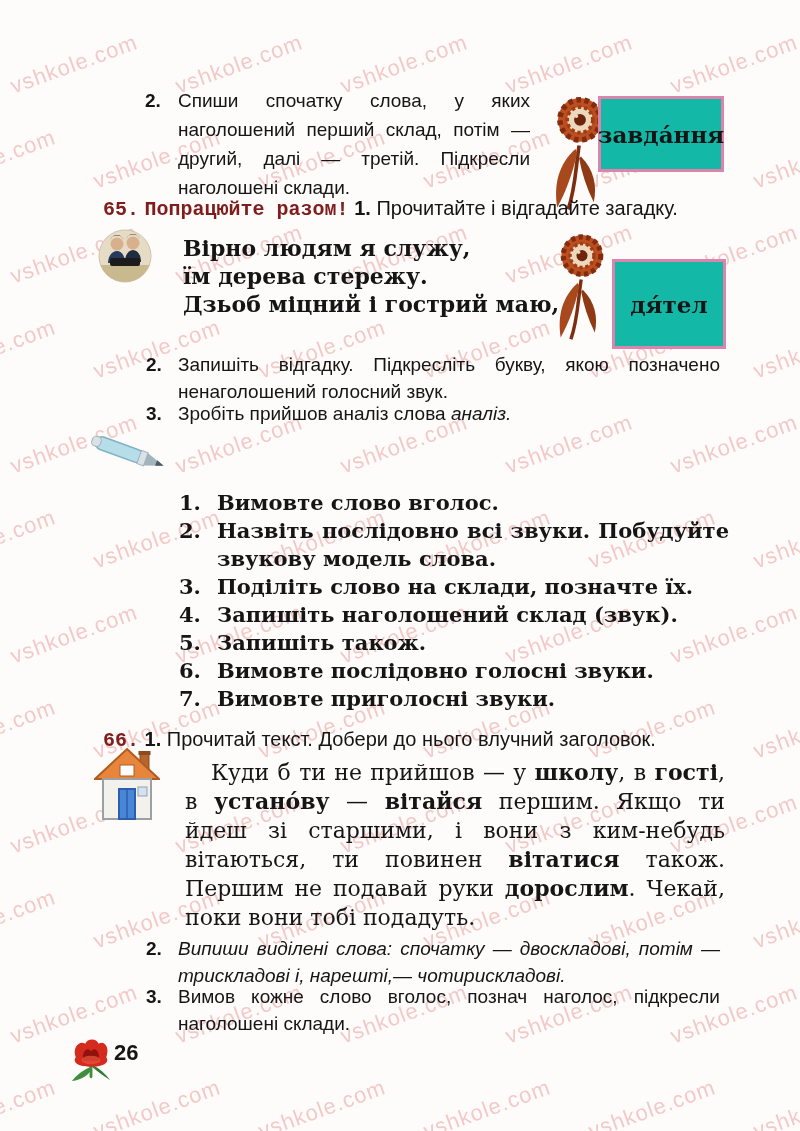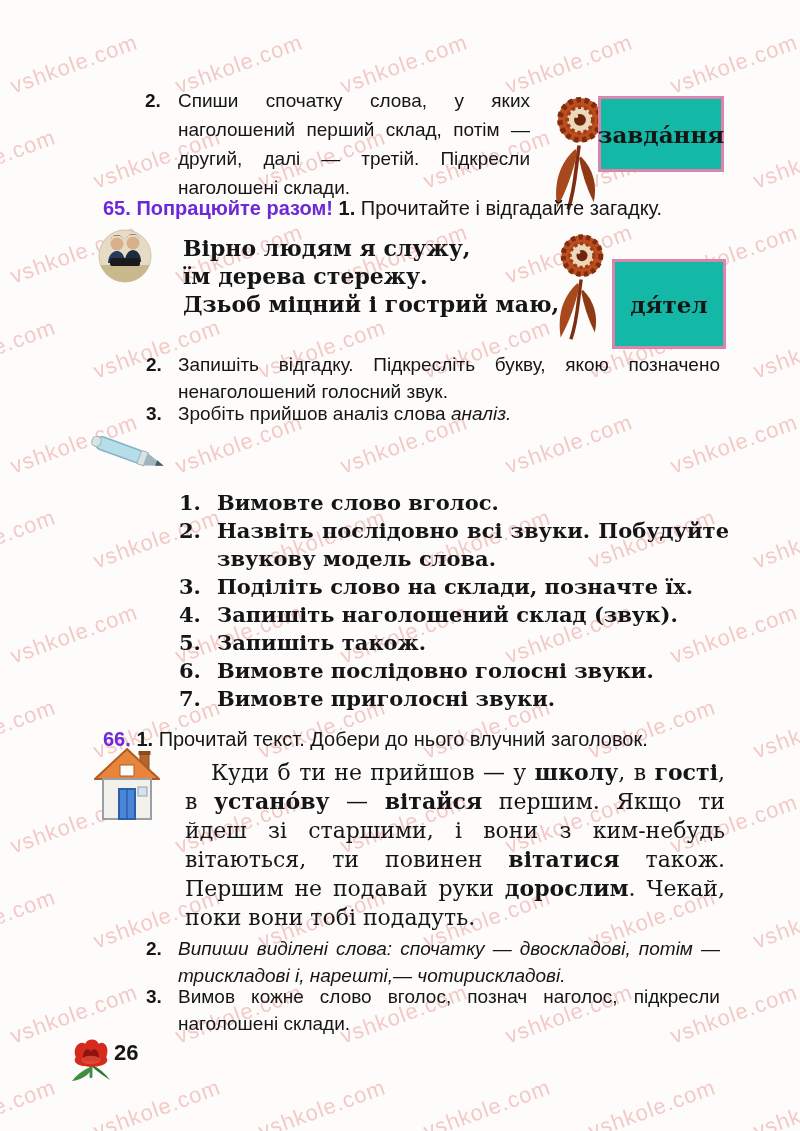--- a/index.html
+++ b/index.html
@@ -11,21 +11,21 @@
   #page{position:absolute;inset:0;}
   #wm{position:absolute;inset:0;z-index:0;}
   .wmk{
     position:absolute;transform:rotate(-20deg);transform-origin:left top;
     font:22px "Liberation Sans",sans-serif;color:rgba(226,119,119,0.38);
     white-space:nowrap;pointer-events:none;letter-spacing:1px;
   }
   .abs{position:absolute;z-index:1;}
   .sans{font-family:"Liberation Sans",sans-serif;}
   .b{font-weight:bold;}
-  .blue{color:#6d28d9;}
+  .blue{color:#7f1d1d;font-family:Liberation Mono, monospace;}
   .just{text-align:justify;}
   .row{display:flex;}
   .num{font-weight:bold;font-size:19px;line-height:29px;width:33px;flex:none;}
   .num2{font-weight:bold;font-size:19px;line-height:27px;width:32px;flex:none;}
   .itext{font-size:19px;line-height:29px;}
   .itext2{font-size:19px;line-height:27px;}
   .hdr{font-size:20px;white-space:nowrap;}
   .riddle-line{font:bold 22px/28px "DejaVu Serif","Liberation Serif",serif;white-space:nowrap;}
   .taskbox{
     border:3px solid #dc84ab;background:#14b8a6;

